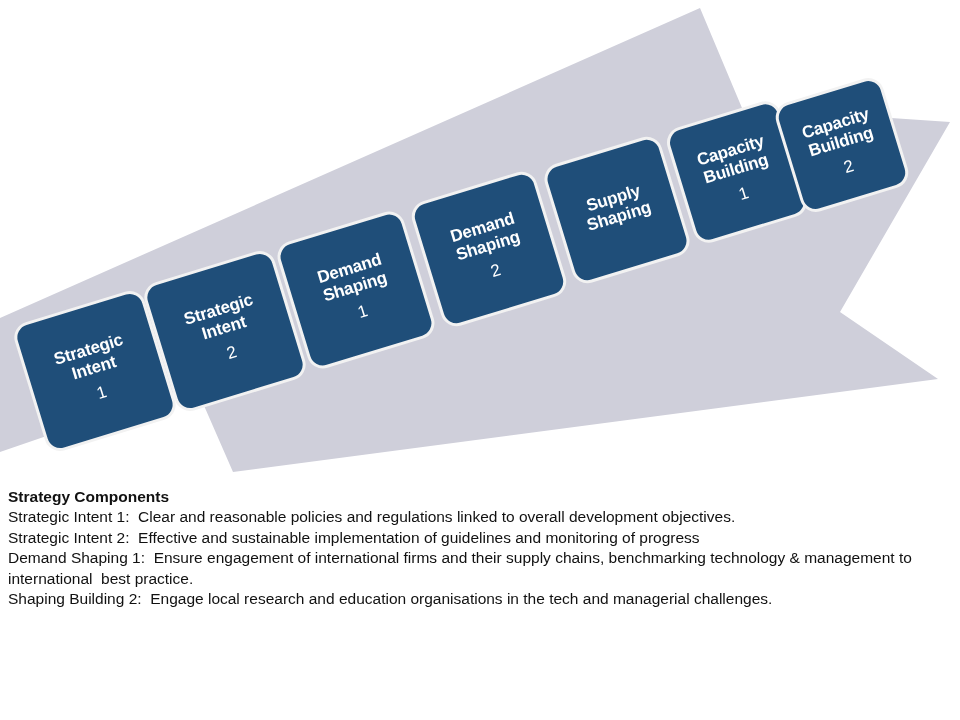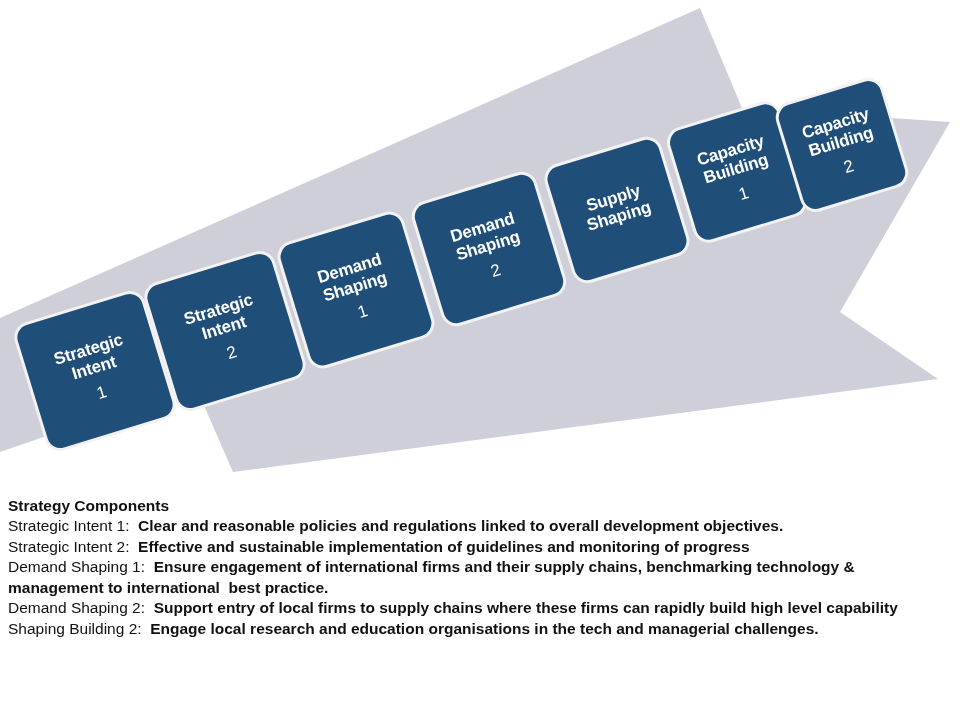--- a/index.html
+++ b/index.html
@@ -65,36 +65,35 @@
 
   
   #legend {
     position: absolute;
     left: 8px;
     top: 486px;
     width: 944px;
     font-size: 15.5px;
     line-height: 20.6px;
     color: #111111;
-    margin-top: 9px;
   }
   #legend-title {
     font-weight: bold;
     font-size: 15.5px;
     line-height: 21px;
   }
   .legend-row {
     white-space: normal;
   }
   .legend-label {
     font-weight: normal;
     white-space: pre;
   }
   .legend-text {
-    font-weight: bold;
+    font-weight: normal;
     white-space: pre-wrap;
   }
 </style>
 </head>
 <body>
 
 <div id="page">
 
   <div id="diagram">
 
@@ -146,20 +145,17 @@
     <div class="legend-row">
       <span class="legend-label">Strategic Intent 1:  </span><span class="legend-text">Clear and reasonable policies and regulations linked to overall development objectives.</span>
     </div>
     <div class="legend-row">
       <span class="legend-label">Strategic Intent 2:  </span><span class="legend-text">Effective and sustainable implementation of guidelines and monitoring of progress</span>
     </div>
     <div class="legend-row">
       <span class="legend-label">Demand Shaping 1:  </span><span class="legend-text">Ensure engagement of international firms and their supply chains, benchmarking technology &amp; management to international  best practice.</span>
     </div>
     <div class="legend-row">
-      <span class="legend-label">Demand Shaping 2:  </span><span class="legend-text">Support entry of local firms to supply chains where these firms can rapidly build high level capability</span>
-    </div>
-    <div class="legend-row">
       <span class="legend-label">Shaping Building 2:  </span><span class="legend-text">Engage local research and education organisations in the tech and managerial challenges.</span>
     </div>
   </div>
 
 </div>
 
 </body></html>

